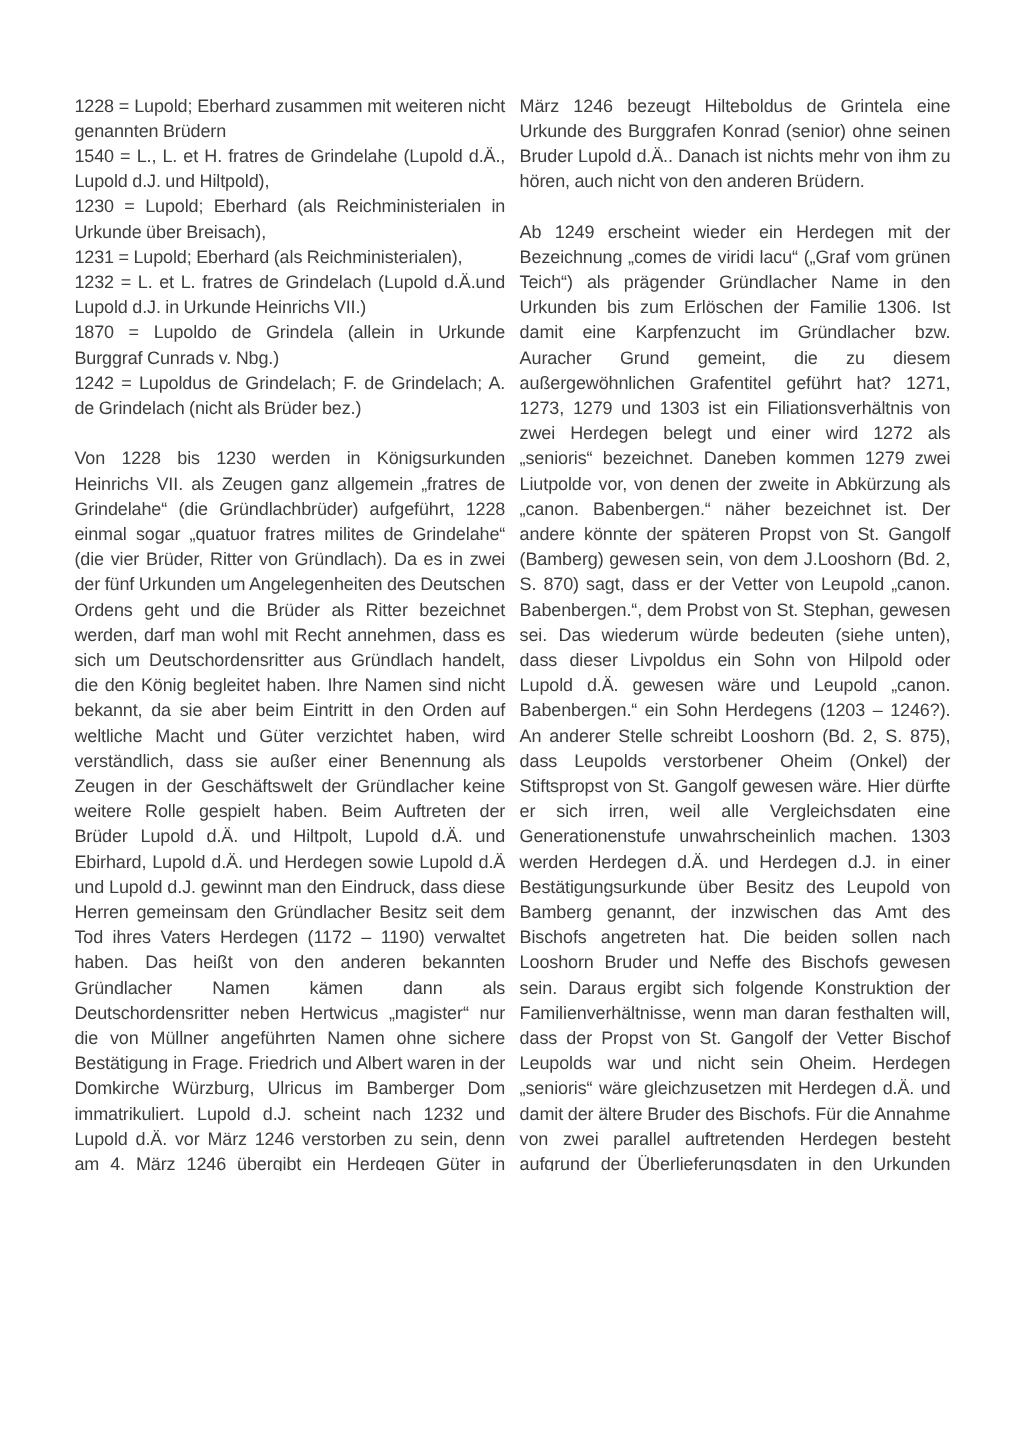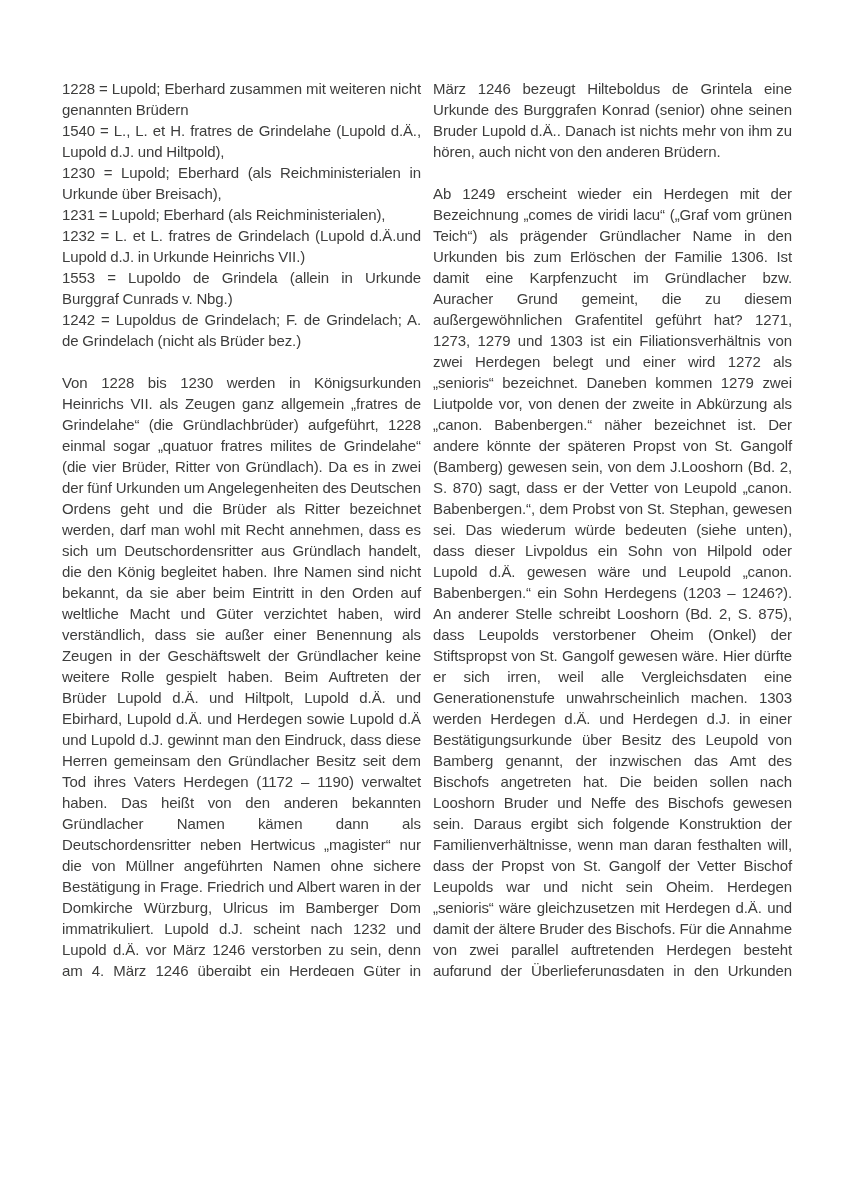--- a/index.html
+++ b/index.html
@@ -60,21 +60,21 @@
 
 <div class="page">
 
   <div class="column column-left">
     <div class="chronology">
       <div class="entry">1228 = Lupold; Eberhard zusammen mit weiteren nicht genannten Brüdern</div>
       <div class="entry">1540 = L., L. et H. fratres de Grindelahe (Lupold d.Ä., Lupold d.J. und Hiltpold),</div>
       <div class="entry">1230 = Lupold; Eberhard (als Reichministerialen in Urkunde über Breisach),</div>
       <div class="entry">1231 = Lupold; Eberhard (als Reichministerialen),</div>
       <div class="entry">1232 = L. et L. fratres de Grindelach (Lupold d.Ä.und Lupold d.J. in Urkunde Heinrichs VII.)</div>
-      <div class="entry">1553 = Lupoldo de Grindela (allein in Urkunde Burggraf Cunrads v. Nbg.)</div>
+      <div class="entry">1870 = Lupoldo de Grindela (allein in Urkunde Burggraf Cunrads v. Nbg.)</div>
       <div class="entry">1242 = Lupoldus de Grindelach; F. de Grindelach; A. de Grindelach (nicht als Brüder bez.)</div>
     </div>
     <p class="para">Von 1228 bis 1230 werden in Königsurkunden Heinrichs VII. als Zeugen ganz allgemein „fratres de Grindelahe“ (die Gründlachbrüder) aufgeführt, 1228 einmal sogar „quatuor fratres milites de Grindelahe“ (die vier Brüder, Ritter von Gründlach). Da es in zwei der fünf Urkunden um Angelegenheiten des Deutschen Ordens geht und die Brüder als Ritter bezeichnet werden, darf man wohl mit Recht annehmen, dass es sich um Deutschordensritter aus Gründlach handelt, die den König begleitet haben. Ihre Namen sind nicht bekannt, da sie aber beim Eintritt in den Orden auf weltliche Macht und Güter verzichtet haben, wird verständlich, dass sie außer einer Benennung als Zeugen in der Geschäftswelt der Gründlacher keine weitere Rolle gespielt haben. Beim Auftreten der Brüder Lupold d.Ä. und Hiltpolt, Lupold d.Ä. und Ebirhard, Lupold d.Ä. und Herdegen sowie Lupold d.Ä und Lupold d.J. gewinnt man den Eindruck, dass diese Herren gemeinsam den Gründlacher Besitz seit dem Tod ihres Vaters Herdegen (1172 – 1190) verwaltet haben. Das heißt von den anderen bekannten Gründlacher Namen kämen dann als Deutschordensritter neben Hertwicus „magister“ nur die von Müllner angeführten Namen ohne sichere Bestätigung in Frage. Friedrich und Albert waren in der Domkirche Würzburg, Ulricus im Bamberger Dom immatrikuliert. Lupold d.J. scheint nach 1232 und Lupold d.Ä. vor März 1246 verstorben zu sein, denn am 4. März 1246 übergibt ein Herdegen Güter in Ritzmannshof „jure hereditario“ (nach Erbrecht) dem Deutschen Orden und siegelt mit dem Siegel des gerade verstorbenen Lupold (Umschrift: +SIGILLUM LUPOLDI DE GRINDELA Abb. 2b). Es scheint sich um eine Abmachung zu handeln, die noch zu Lebzeiten des Lupold getroffen worden war. Unklar ist aber ob das Siegel von seinem Bruder Herdegen (1203 – 1246?), der kurzfristig die Geschäfte übernommen hatte, oder von dem Herdegen der nächsten Generation (1246/9 – 1303) benutzt wurde, der dadurch auch als Sohn von Lupold d.Ä. in Frage käme. Am 20.</p>
   </div>
 
   <div class="column column-right">
     <p class="para">März 1246 bezeugt Hilteboldus de Grintela eine Urkunde des Burggrafen Konrad (senior) ohne seinen Bruder Lupold d.Ä.. Danach ist nichts mehr von ihm zu hören, auch nicht von den anderen Brüdern.</p>
     <p class="para">Ab 1249 erscheint wieder ein Herdegen mit der Bezeichnung „comes de viridi lacu“ („Graf vom grünen Teich“) als prägender Gründlacher Name in den Urkunden bis zum Erlöschen der Familie 1306. Ist damit eine Karpfenzucht im Gründlacher bzw. Auracher Grund gemeint, die zu diesem außergewöhnlichen Grafentitel geführt hat? 1271, 1273, 1279 und 1303 ist ein Filiationsverhältnis von zwei Herdegen belegt und einer wird 1272 als „senioris“ bezeichnet. Daneben kommen 1279 zwei Liutpolde vor, von denen der zweite in Abkürzung als „canon. Babenbergen.“ näher bezeichnet ist. Der andere könnte der späteren Propst von St. Gangolf (Bamberg) gewesen sein, von dem J.Looshorn (Bd. 2, S. 870) sagt, dass er der Vetter von Leupold „canon. Babenbergen.“, dem Probst von St. Stephan, gewesen sei. Das wiederum würde bedeuten (siehe unten), dass dieser Livpoldus ein Sohn von Hilpold oder Lupold d.Ä. gewesen wäre und Leupold „canon. Babenbergen.“ ein Sohn Herdegens (1203 – 1246?). An anderer Stelle schreibt Looshorn (Bd. 2, S. 875), dass Leupolds verstorbener Oheim (Onkel) der Stiftspropst von St. Gangolf gewesen wäre. Hier dürfte er sich irren, weil alle Vergleichsdaten eine Generationenstufe unwahrscheinlich machen. 1303 werden Herdegen d.Ä. und Herdegen d.J. in einer Bestätigungsurkunde über Besitz des Leupold von Bamberg genannt, der inzwischen das Amt des Bischofs angetreten hat. Die beiden sollen nach Looshorn Bruder und Neffe des Bischofs gewesen sein. Daraus ergibt sich folgende Konstruktion der Familienverhältnisse, wenn man daran festhalten will, dass der Propst von St. Gangolf der Vetter Bischof Leupolds war und nicht sein Oheim. Herdegen „senioris“ wäre gleichzusetzen mit Herdegen d.Ä. und damit der ältere Bruder des Bischofs. Für die Annahme von zwei parallel auftretenden Herdegen besteht aufgrund der Überlieferungsdaten in den Urkunden und dem daraus rekonstruierbaren Lebensalter kein Anlass, denn die bekannten Fälle belegen immer ein Filiationsverhältnis. Er hätte dann in sehr hohem Alter (von mindestens 73 Jahren) zusammen mit seinem Sohn die Bestätigung der Besitzungen des Bischofs abgegeben. Dann müssten Lupold d.A. (1200? – 1245) oder Hiltpold 1200? – 1246) Vater des Propstes von St. Gangolf gewesen sein aber nicht gleichzeitig Vater des Herdegen „senioris“. Außerdem darf man wohl davon ausgehen, das die Stiftungsurkunde des Herdegen „senioris“ für das Kloster Heilsbronn (1279) von den beiden Geistlichen der Sippe (Bruder und Vetter) unterstützt worden ist, Lupold d.Ä. und Lupold d.J. zu diesem Zeitpunkt aber</p>
   </div>
 

